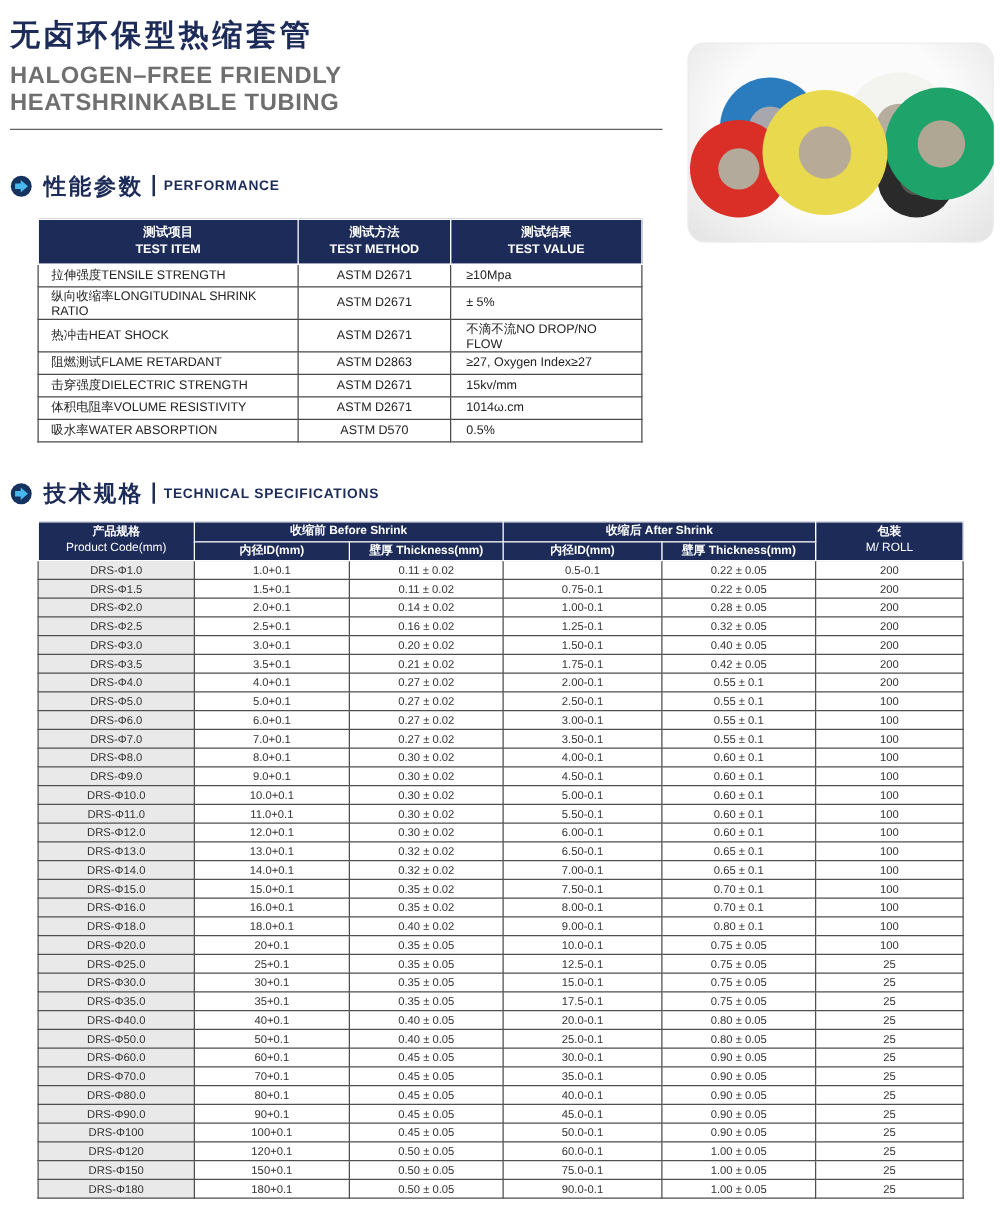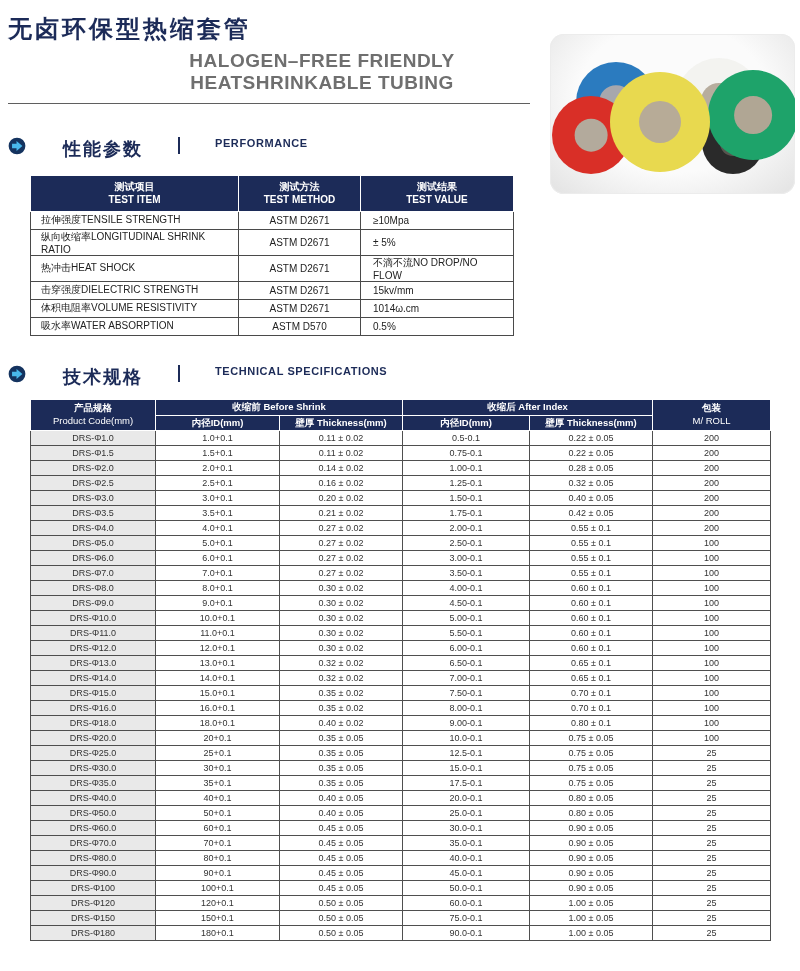--- a/index.html
+++ b/index.html
@@ -15,21 +15,21 @@
   
   .header { position: relative; padding-top: 15px; }
   .title-cn {
     margin-left: 8px;
     font-size: 24px; font-weight: bold; color: #1c2b58;
     letter-spacing: 3px; line-height: 1.2;
   }
   .subtitle {
     margin-left: 8px;
     font-size: 19px; font-weight: bold; color: #6f6f6f;
-    letter-spacing: 0.5px; line-height: 22px; text-align: center;
+    letter-spacing: 0.5px; line-height: 22px;
   }
   .subtitle.first { margin-top: 6px; }
   .title-rule {
     margin: 9px 0 0 8px; width: 522px; height: 0;
     border-top: 1px solid #5f5f5f;
   }
 
   
   .photo {
     position: absolute; left: 550px; top: 34px;
@@ -47,21 +47,21 @@
     border-radius: 50%;
   }
   .roll-0 { left: 26px;  top: 28px; width: 80px; height: 80px; }  
   .roll-1 { left: 2px;   top: 62px; width: 78px; height: 78px; }  
   .roll-2 { left: 126px; top: 24px; width: 86px; height: 86px; }  
   .roll-3 { left: 152px; top: 78px; width: 62px; height: 62px; }  
   .roll-4 { left: 158px; top: 36px; width: 90px; height: 90px; }  
   .roll-5 { left: 60px;  top: 38px; width: 100px; height: 100px; }
 
   
-  .sec-head { display: flex; margin-left: 8px; gap: 28px; }
+  .sec-head { display: flex; align-items: center; margin-left: 8px; }
   .sec-head.first  { margin-top: 33px; }
   .sec-head.second { margin-top: 29px; }
   .ball-icon { width: 18px; height: 18px; display: inline-block; }
   .ball-icon svg { display: block; }
   .sec-cn {
     margin-left: 9px; font-size: 18px; font-weight: bold;
     color: #1c2b58; letter-spacing: 2px;
   }
   .sec-sep { width: 2px; height: 17px; background: #1c2b58; margin: 0 7px; }
   .sec-en { font-size: 11px; font-weight: bold; color: #1c2b58; letter-spacing: 0.6px; }
@@ -171,20 +171,25 @@
     <td class="c2">ASTM D2671</td>
     <td class="c3">± 5%</td>
   </tr>
 
   <tr>
     <td class="c1">热冲击HEAT SHOCK</td>
     <td class="c2">ASTM D2671</td>
     <td class="c3">不滴不流NO DROP/NO FLOW</td>
   </tr>
 
+  <tr>
+    <td class="c1">阻燃测试FLAME RETARDANT</td>
+    <td class="c2">ASTM D2863</td>
+    <td class="c3">≥27, Oxygen Index≥27</td>
+  </tr>
 
   <tr>
     <td class="c1">击穿强度DIELECTRIC STRENGTH</td>
     <td class="c2">ASTM D2671</td>
     <td class="c3">15kv/mm</td>
   </tr>
 
   <tr>
     <td class="c1">体积电阻率VOLUME RESISTIVITY</td>
     <td class="c2">ASTM D2671</td>
@@ -220,21 +225,21 @@
         <col style="width:123px">
         <col style="width:118px">
     </colgroup>
     <thead>
       <tr>
         <th rowspan="2">
           <div>产品规格</div>
           <div class="en">Product Code(mm)</div>
         </th>
         <th colspan="2">收缩前 Before Shrink</th>
-        <th colspan="2">收缩后 After Index</th>
+        <th colspan="2">收缩后 After Shrink</th>
         <th rowspan="2">
           <div>包装</div>
           <div class="en">M/ ROLL</div>
         </th>
       </tr>
       <tr>
         <th>内径ID(mm)</th>
         <th>壁厚 Thickness(mm)</th>
         <th>内径ID(mm)</th>
         <th>壁厚 Thickness(mm)</th>

